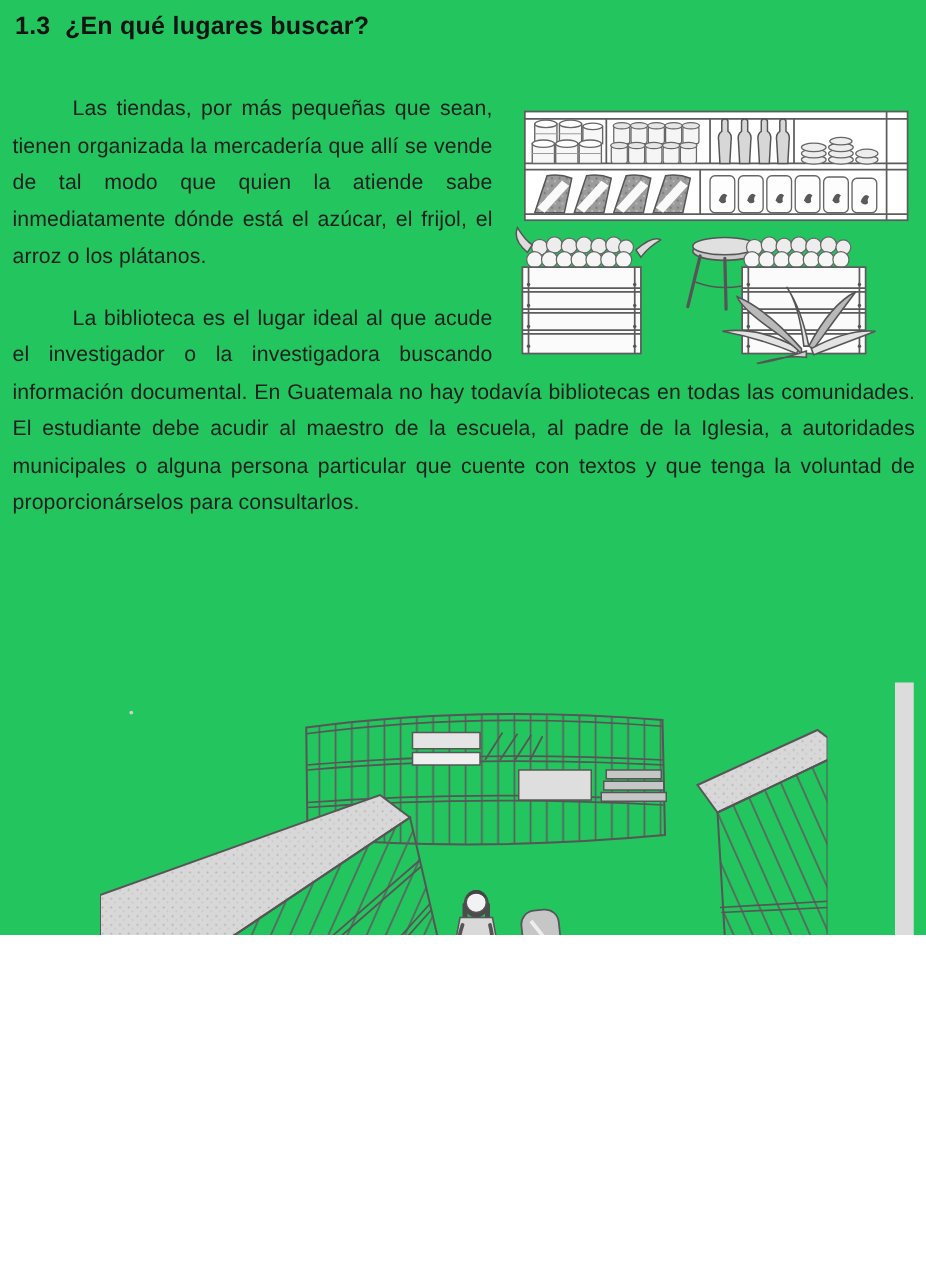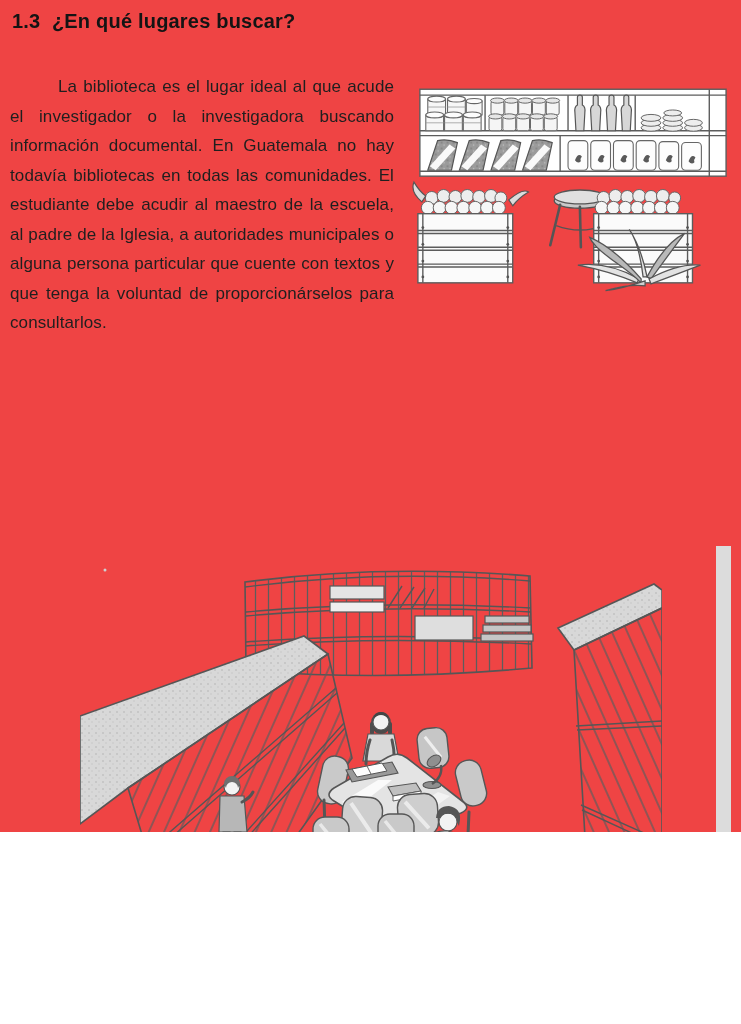--- a/index.html
+++ b/index.html
@@ -1,17 +1,17 @@
 <!DOCTYPE html>
 <html lang="es"><head>
 <meta charset="utf-8">
 <style>
   html,body{margin:0;padding:0;background:#ffffff;}
   .page{
-    position:relative;width:741px;height:832px;background:#ef4444;overflow:hidden;
+    position:relative;width:741px;height:748px;background:#22c55e;overflow:hidden;
     font-family:"Liberation Sans", sans-serif;color:#1f1f1f;
   }
   .heading{
     position:absolute;left:12px;top:10px;margin:0;
     font-size:20px;font-weight:bold;color:#141414;white-space:pre;letter-spacing:.2px;
   }
   .text-block{position:absolute;left:10px;top:72px;width:722px;}
   .text-block p{
     margin:0 0 20px 0;text-align:justify;text-indent:48px;
     font-size:17px;line-height:29.5px;letter-spacing:.1px;
@@ -242,20 +242,21 @@
             <path d="M234,194 Q206,162 182,152 Q186,162 212,180 Q226,190 234,198 Z" fill="#b9b9b9"></path>
             <path d="M236,192 Q232,158 222,144 Q234,162 240,192 Z" fill="#e3e3e3"></path>
             <path d="M240,192 Q258,158 278,148 Q260,172 244,194 Z" fill="#b9b9b9"></path>
             <path d="M242,194 Q272,178 294,180 Q268,190 244,199 Z" fill="#e3e3e3"></path>
             <path d="M238,196 Q214,204 198,206 Q222,199 238,201 Z" fill="#d0d0d0"></path>
           </g>
         </g>
       </svg>
     </div>
 
+    <p>Las tiendas, por más pequeñas que sean, tienen organizada la mercadería que allí se vende de tal modo que quien la atiende sabe inmediatamente dónde está el azúcar, el frijol, el arroz o los plátanos.</p>
     <p>La biblioteca es el lugar ideal al que acude el investigador o la investigadora buscando información documental. En Guatemala no hay todavía bibliotecas en todas las comunidades. El estudiante debe acudir al maestro de la escuela, al padre de la Iglesia, a autoridades municipales o alguna persona particular que cuente con textos y que tenga la voluntad de proporcionárselos para consultarlos.</p>
   </div>
 
   <div class="fig-library">
     <svg width="582" height="462" viewBox="0 0 582 462">
       <title>Biblioteca con estanterías de libros, mesa de lectura con una niña sentada, una persona de pie junto a un estante y un hombre leyendo junto a una lámpara y libros apilados</title>
       <defs>
         <pattern id="spinesV" width="13" height="24" patternUnits="userSpaceOnUse">
           <path d="M6.5,0 V24" stroke="#5d5d5d" stroke-width="1.3"></path>
         </pattern>

